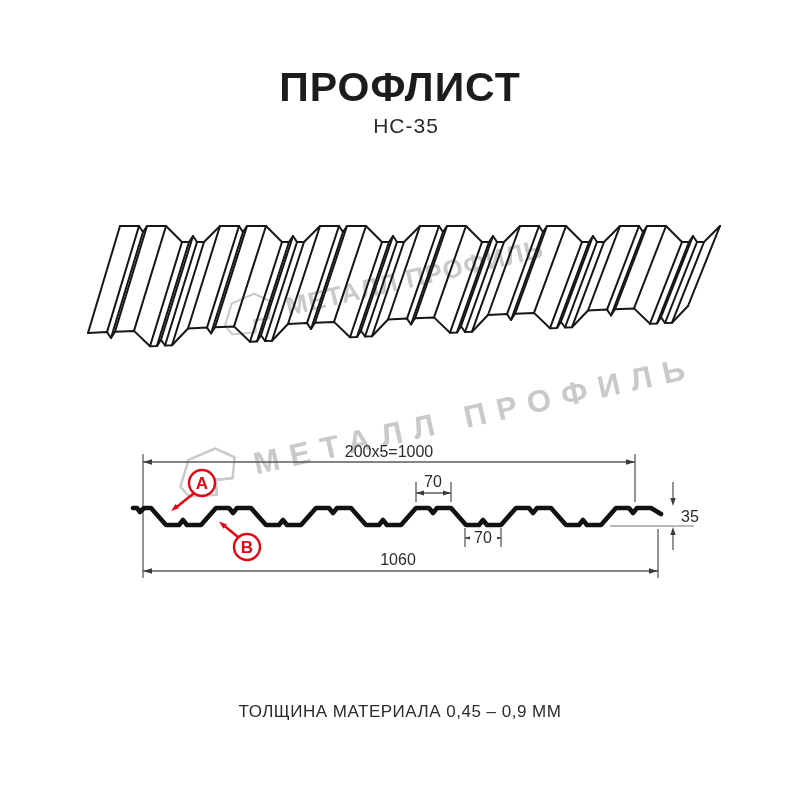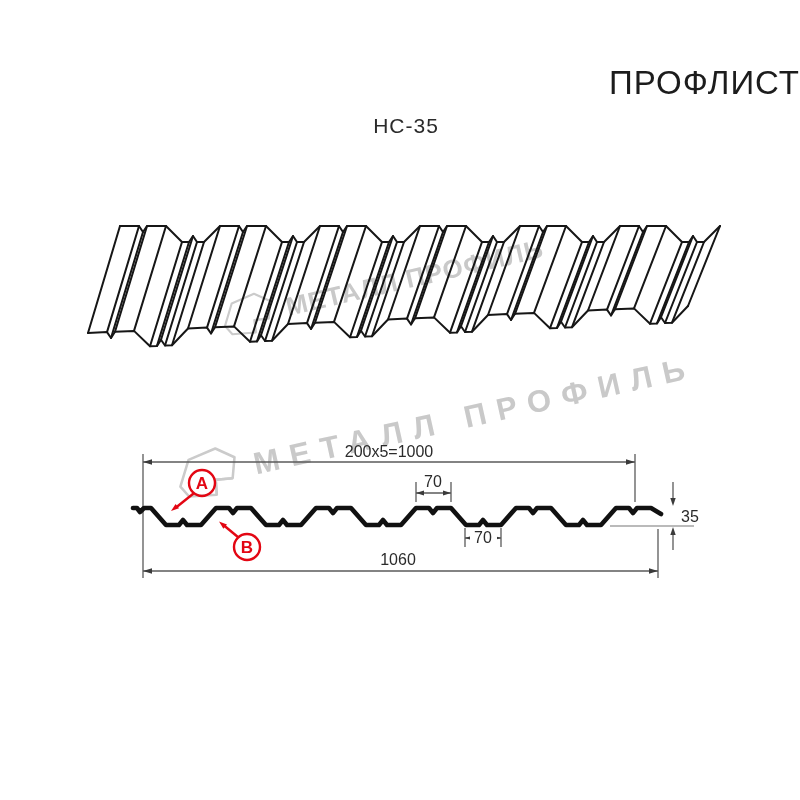--- a/index.html
+++ b/index.html
@@ -1,19 +1,19 @@
 <!DOCTYPE html>
 <html><head>
 <meta charset="utf-8">
 <style>
   html,body{margin:0;padding:0;background:#ffffff;}
   #page{position:relative;width:800px;height:800px;background:#ffffff;overflow:hidden;
         font-family:"Liberation Sans",sans-serif;}
-  .title{position:absolute;left:0;top:64px;width:800px;text-align:right;
-         font-size:33px;font-weight:400;letter-spacing:1px;color:#1c1c1c;}
+  .title{position:absolute;left:0;top:64px;width:800px;text-align:center;
+         font-size:41px;font-weight:700;letter-spacing:1px;color:#1c1c1c;}
   .subtitle{position:absolute;left:6px;top:114px;width:800px;text-align:center;
          font-size:21px;font-weight:400;letter-spacing:1px;color:#2b2b2b;}
   .footer{position:absolute;left:0;top:702px;width:800px;text-align:center;
          font-size:17px;font-weight:400;letter-spacing:0.5px;color:#2b2b2b;}
   .wm{position:absolute;display:flex;align-items:center;color:#c9c9c9;
       font-weight:700;white-space:nowrap;z-index:1;}
   .wm-3d{left:218px;top:300px;transform:rotate(-13deg);transform-origin:0 50%;}
   .wm-3d .wm-text{font-size:26px;letter-spacing:1px;margin-left:8px;}
   .wm-section{left:172px;top:456px;transform:rotate(-12.5deg);transform-origin:0 50%;}
   .wm-section .wm-text{font-size:31px;letter-spacing:11px;margin-left:10px;}
@@ -193,13 +193,14 @@
     </g>
 
     <g>
       <circle class="red-annot" cx="247" cy="117" r="13"></circle>
       <text class="red-text" x="247" y="123" text-anchor="middle">B</text>
       <path class="red-annot" d="M238.5,107.5 L224,95.5" stroke-width="1.8"></path>
       <polygon class="red-fill" points="219,91.5 227,94.4 223.4,98.8"></polygon>
     </g>
   </svg>
 
+  <div class="footer">ТОЛЩИНА МАТЕРИАЛА 0,45 – 0,9 ММ</div>
 </div>
 
 </body></html>

